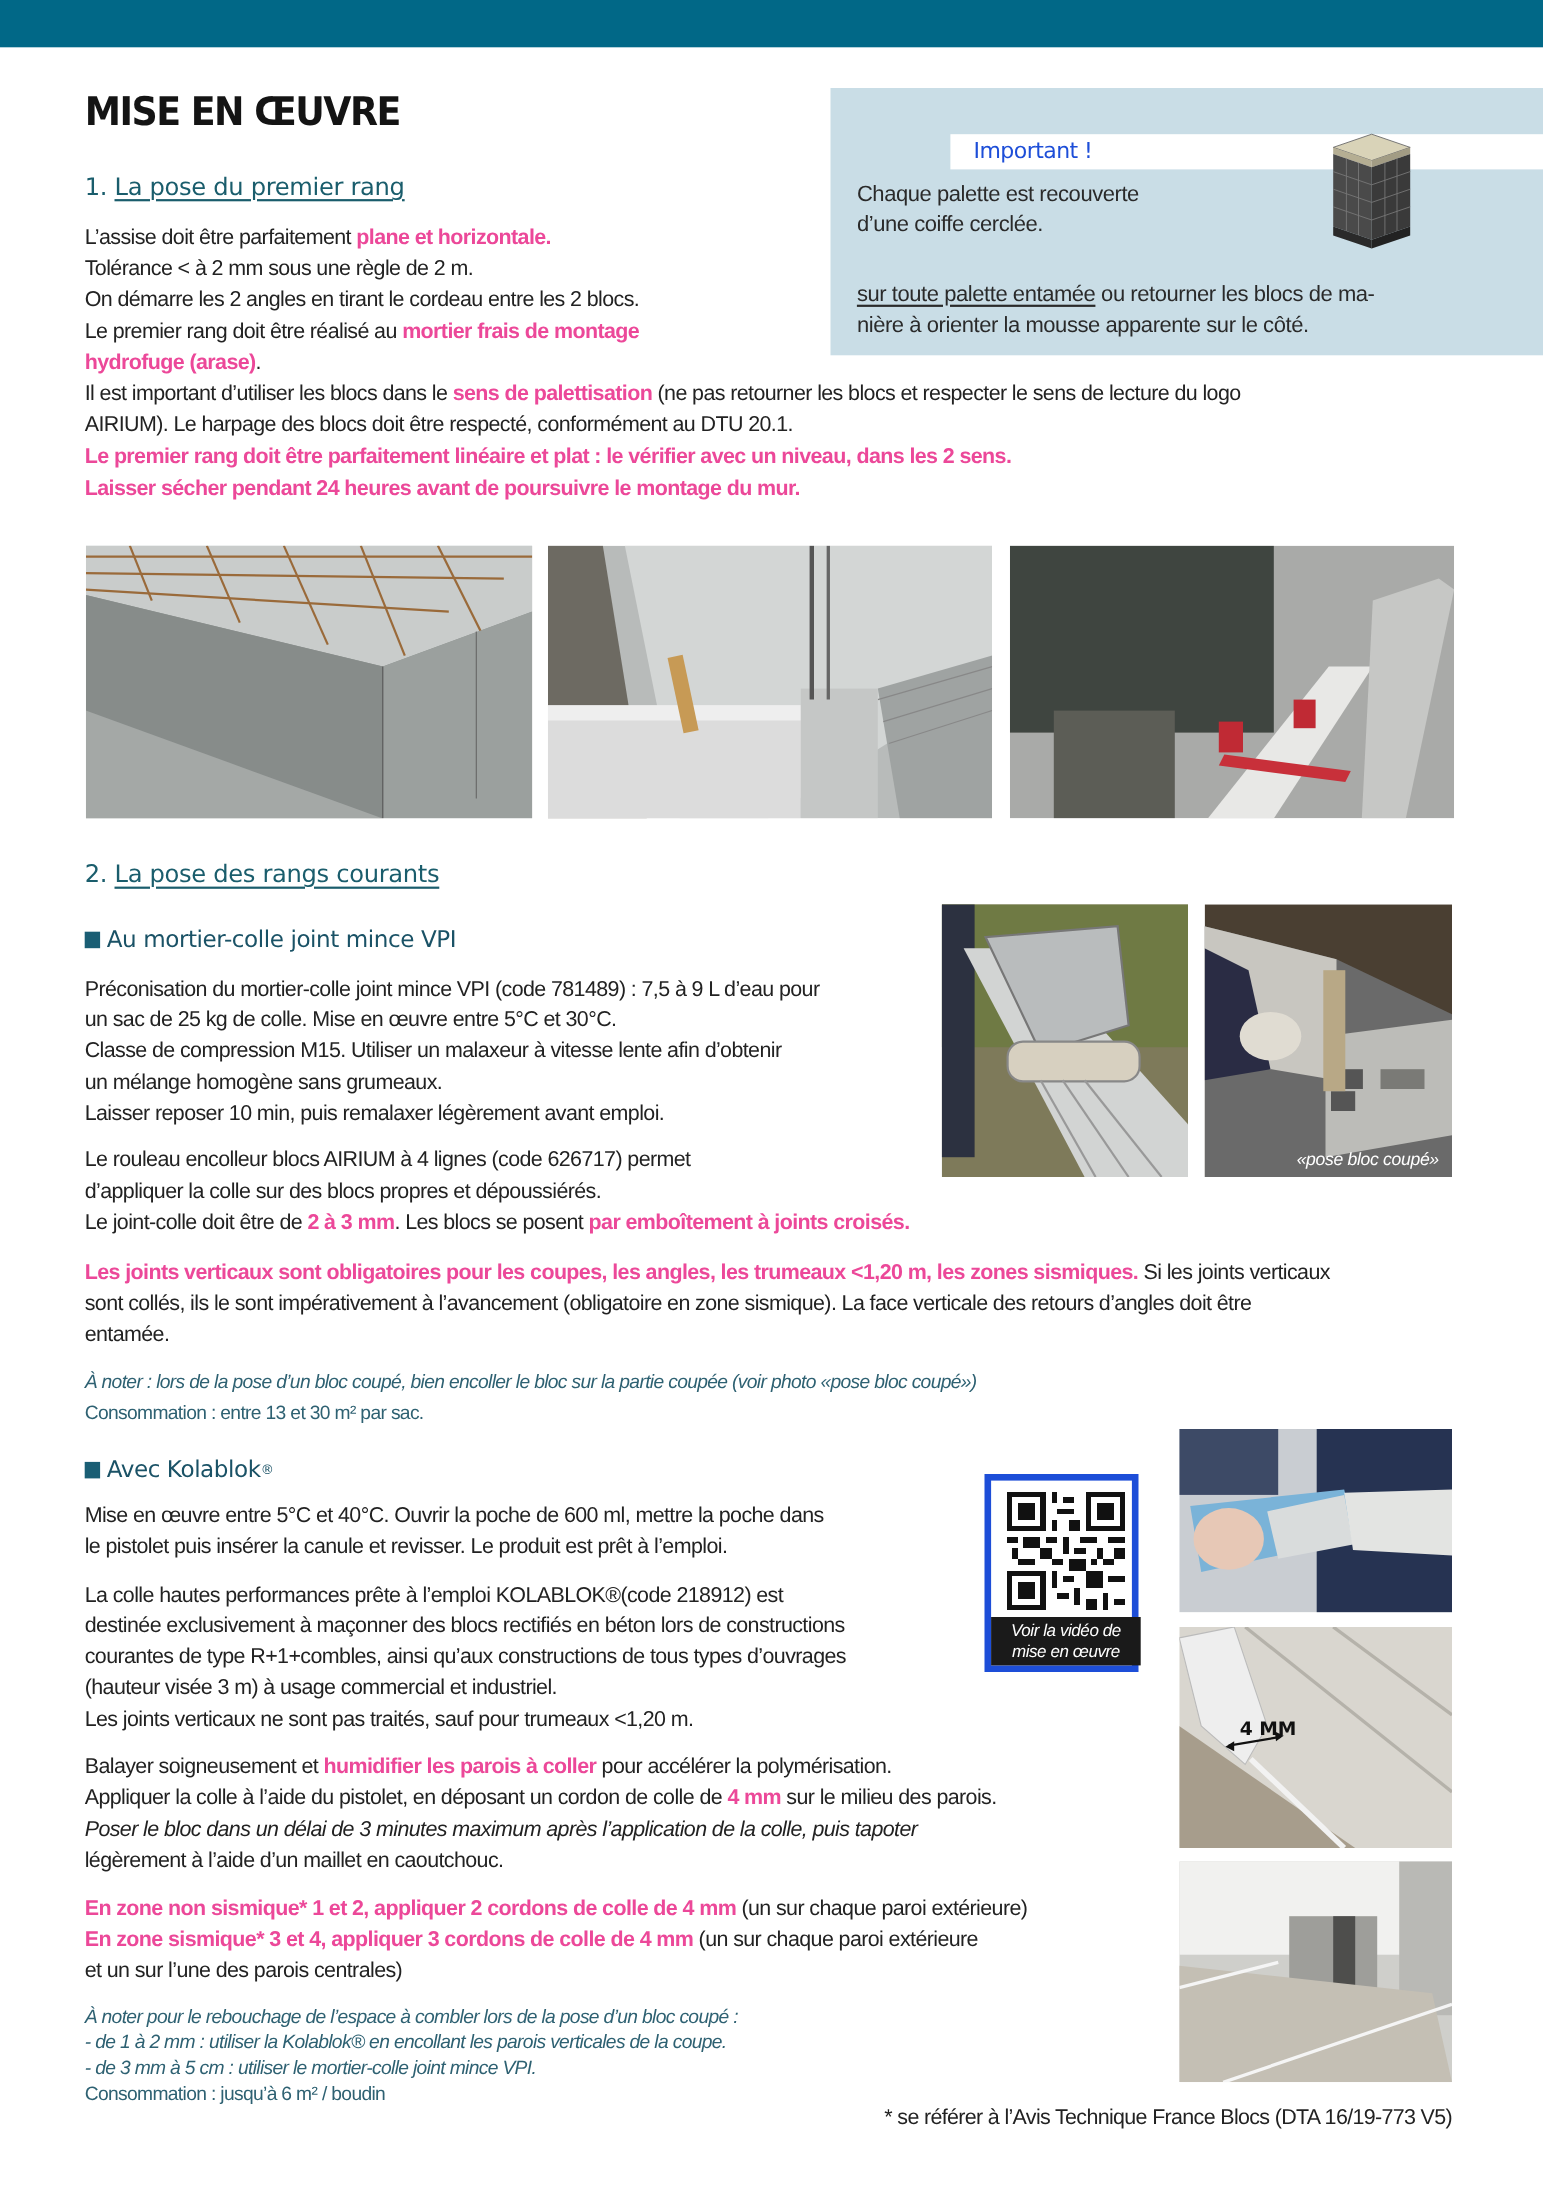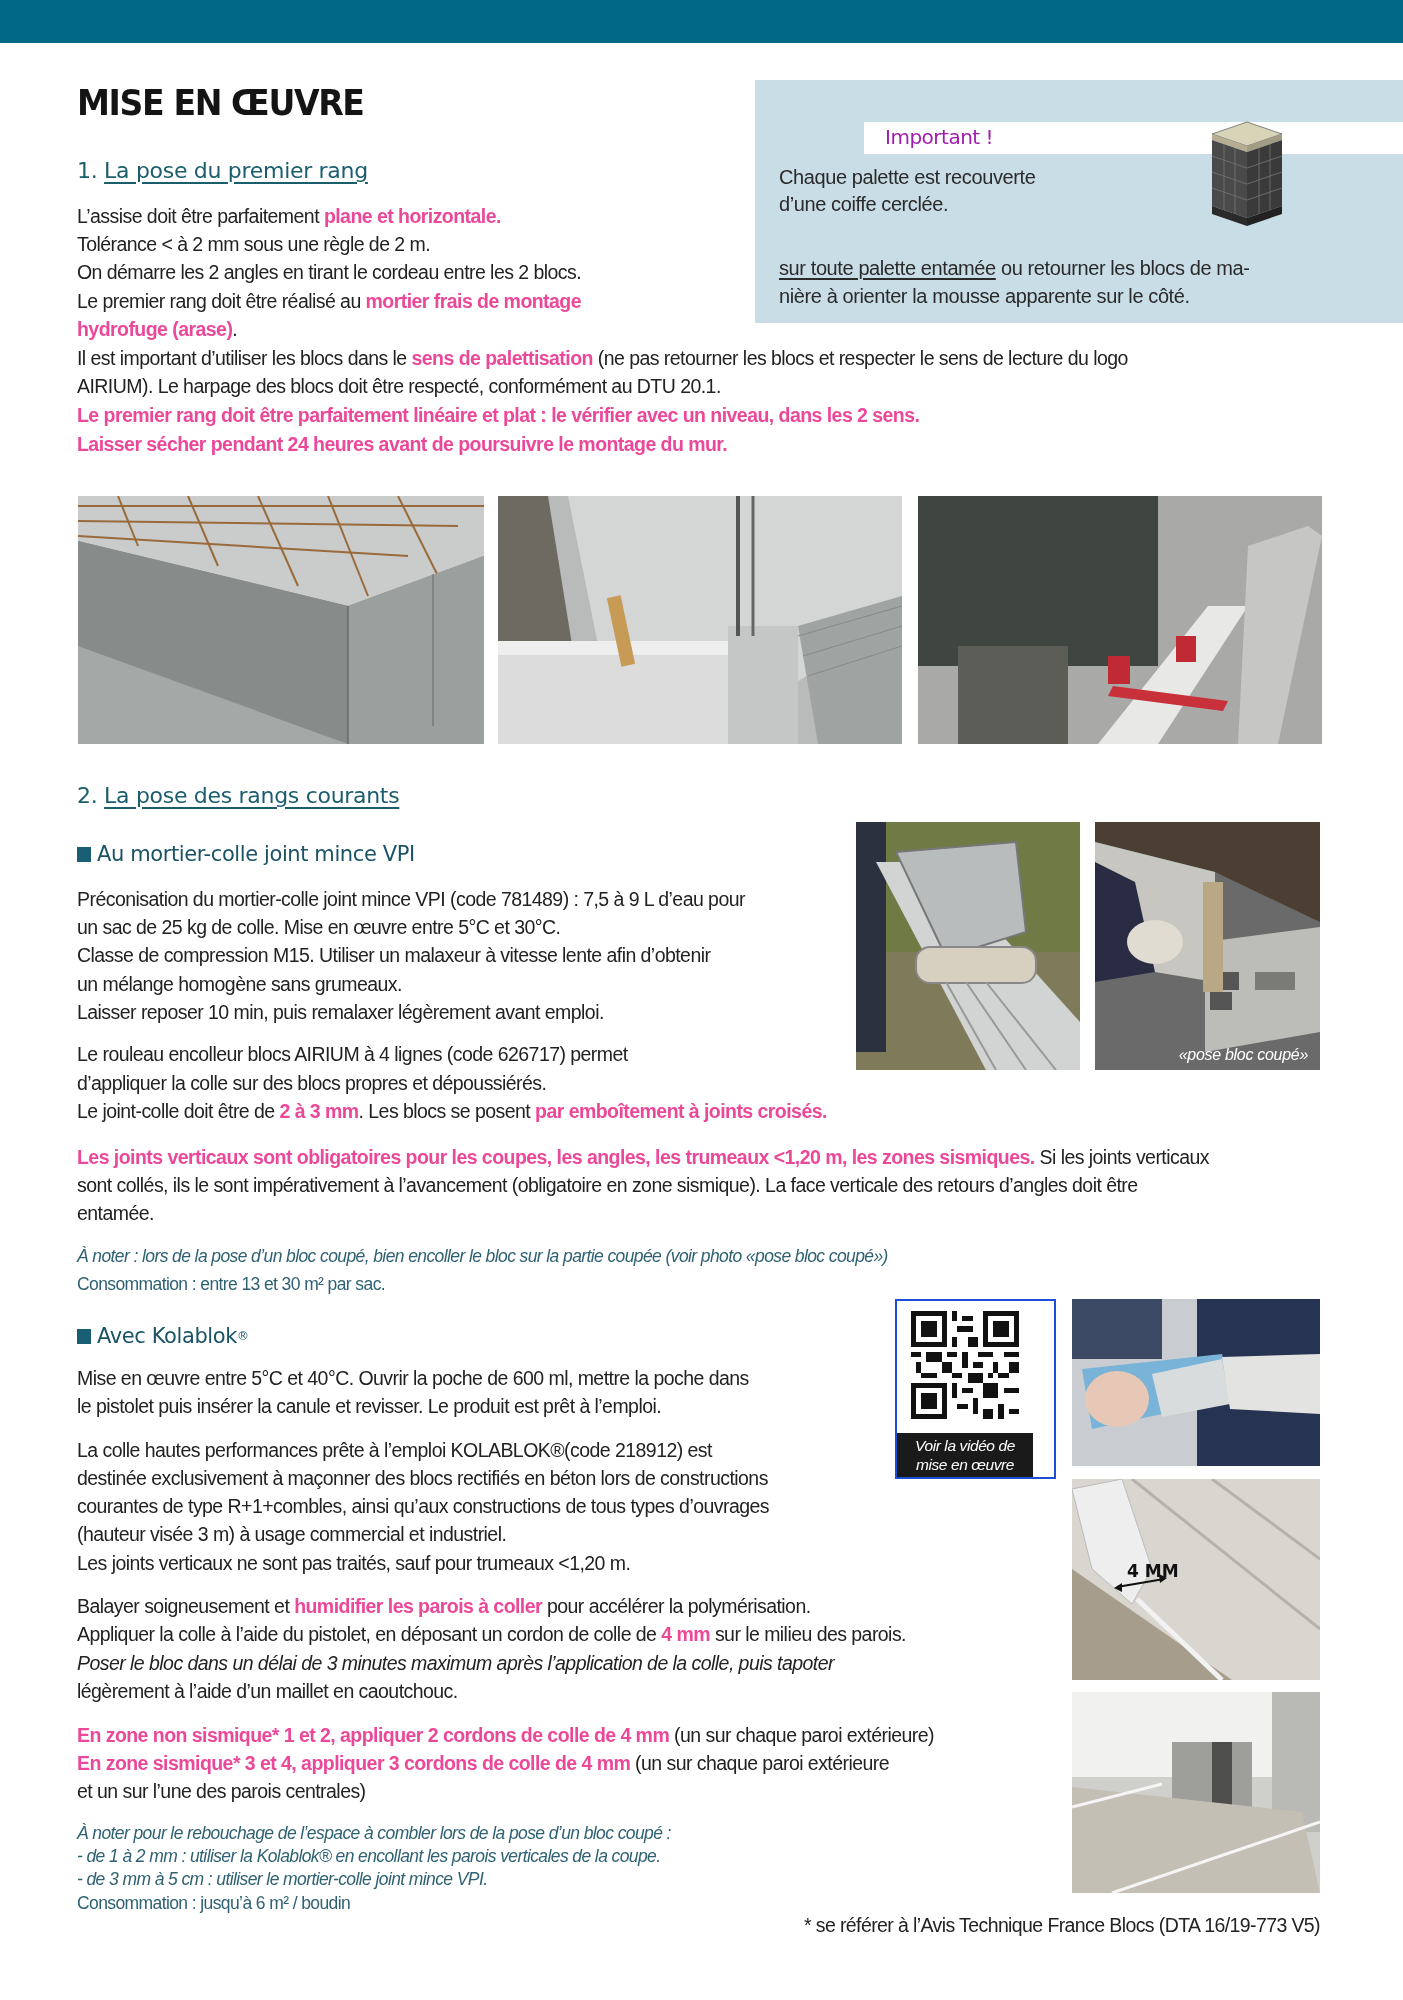--- a/index.html
+++ b/index.html
@@ -18,29 +18,29 @@
     .h3 sup { font-size: 12px; }
 
     .p { position: absolute; font-size: 19.5px; line-height: 28.5px; color: #222; letter-spacing: -0.55px; }
     .p b { font-weight: 700; color: #ec4899; }
     .p.bold { font-weight: 700; color: #ec4899; }
     .note { position: absolute; font-size: 17.5px; line-height: 27px; color: #2e6172; letter-spacing: -0.6px; }
     .note i { font-style: italic; }
 
     .infobox { position: absolute; left: 755px; top: 80px; width: 648px; height: 243px; background: #c9dde6; }
     .info-label { position: absolute; left: 109px; top: 42px; width: 539px; height: 32px; background: #ffffff; }
-    .info-label span { position: absolute; left: 21px; top: 3px; font-family: "DejaVu Sans", sans-serif; font-size: 20px; color: #a21caf; letter-spacing: -0.5px; }
+    .info-label span { position: absolute; left: 21px; top: 3px; font-family: "DejaVu Sans", sans-serif; font-size: 20px; color: #1d4ed8; letter-spacing: -0.5px; }
     .info-text { position: absolute; left: 24px; font-size: 20px; line-height: 29px; color: #2a2a2a; letter-spacing: -0.4px; }
     .info-text u { text-decoration-thickness: 1.5px; text-underline-offset: 3px; }
     .pallet { position: absolute; left: 447px; top: 40px; width: 90px; height: 112px; }
 
     .photo { position: absolute; overflow: hidden; }
     .caption { position: absolute; right: 12px; bottom: 6px; color: #fff; font-style: italic; font-size: 16px; letter-spacing: -0.3px; }
 
-    .qr { position: absolute; left: 895px; top: 1299px; width: 161px; height: 180px; border: 2px solid #1d4ed8; background: #fff; }
+    .qr { position: absolute; left: 895px; top: 1340px; width: 140px; height: 180px; border: 6px solid #1d4ed8; background: #fff; }
     .qr .code { position: absolute; left: 14px; top: 10px; width: 108px; height: 108px; }
     .qr .qrlabel { position: absolute; left: 0; bottom: 0; width: 136px; height: 44px; background: #1a1a1a; color: #fff; font-style: italic; font-size: 15.5px; line-height: 19px; text-align: center; padding-top: 3px; letter-spacing: -0.4px; }
 
     .footnote { position: absolute; right: 83px; top: 1914px; font-size: 19.5px; color: #222; letter-spacing: -0.6px; }
   </style>
 </head>
 <body>
 
 <div class="topbar"></div>
 

